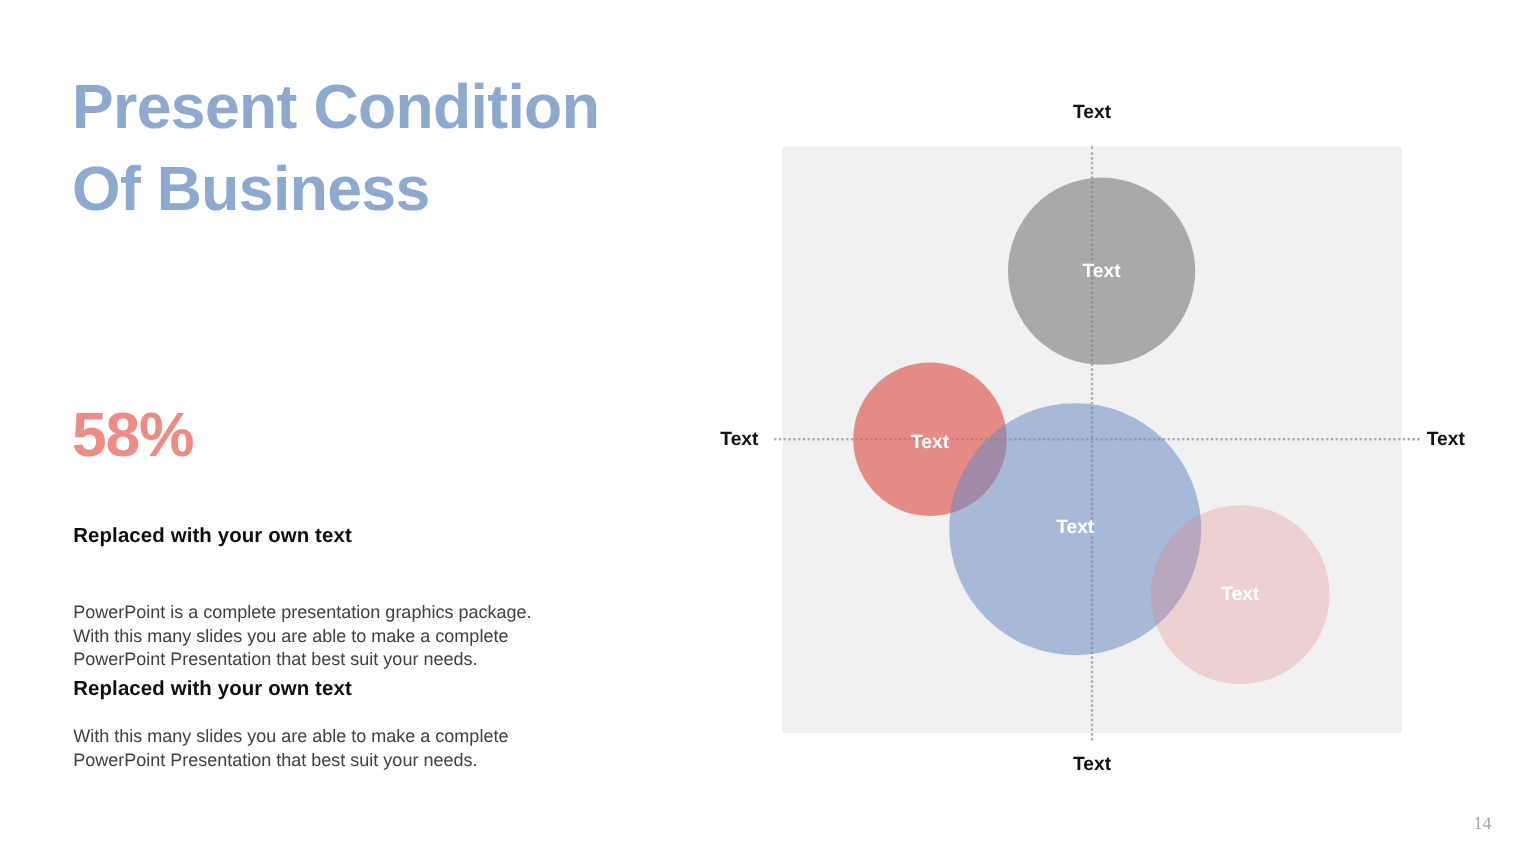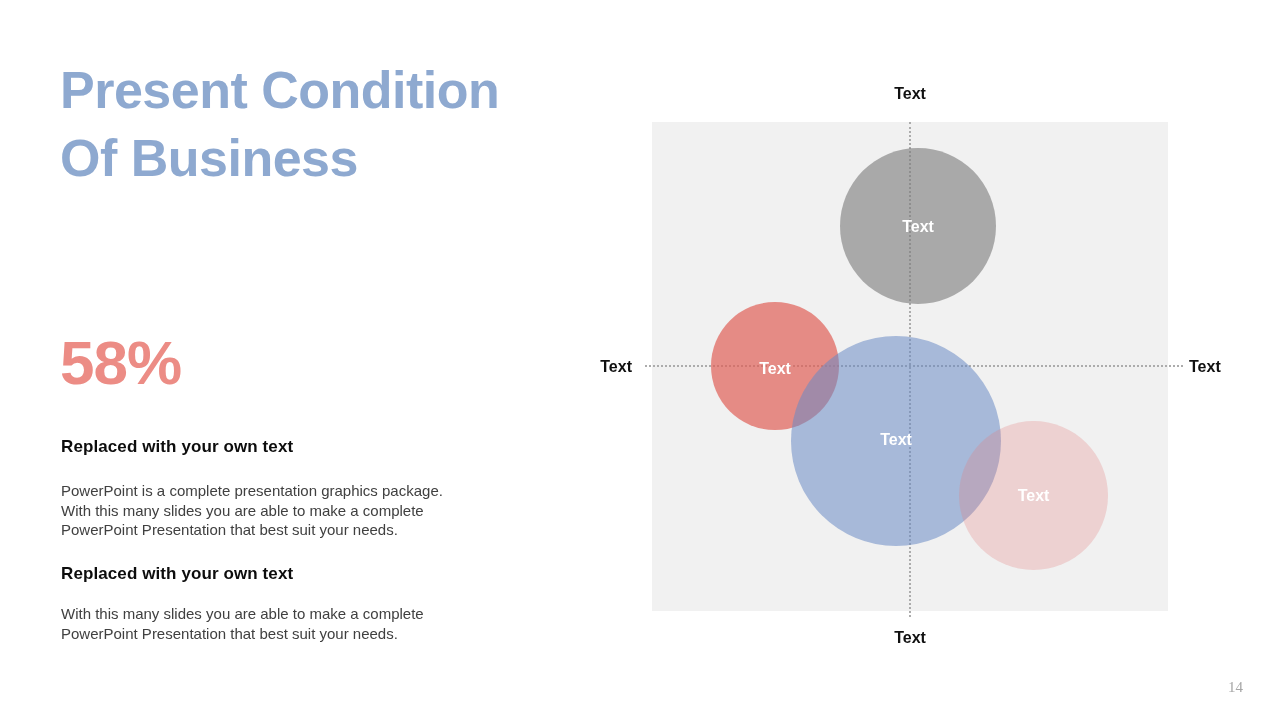--- a/index.html
+++ b/index.html
@@ -34,21 +34,21 @@
     font-weight: bold;
     color: #8EA9D0;
     letter-spacing: -0.5px;
     white-space: pre-line;
   }
 
   .stat {
     position: absolute;
     left: 60px;
     top: 332px;
-    font-size: 62px;
+    font-size: 52px;
     line-height: 62px;
     font-weight: bold;
     color: #EC8C85;
     letter-spacing: -1px;
   }
 
   .block-heading {
     position: absolute;
     left: 61px;
     font-size: 17px;
@@ -62,21 +62,21 @@
 
   .block-body {
     position: absolute;
     left: 61px;
     width: 440px;
     font-size: 15px;
     line-height: 19.5px;
     color: #404040;
     white-space: pre-line;
   }
-  .block-body.b1 { top: 481px; }
+  .block-body.b1 { top: 501px; }
   .block-body.b2 { top: 604px; }
 
   
   #chart {
     position: absolute;
     left: 652px;
     top: 122px;
     width: 516px;
     height: 489px;
     background: #F1F1F1;

